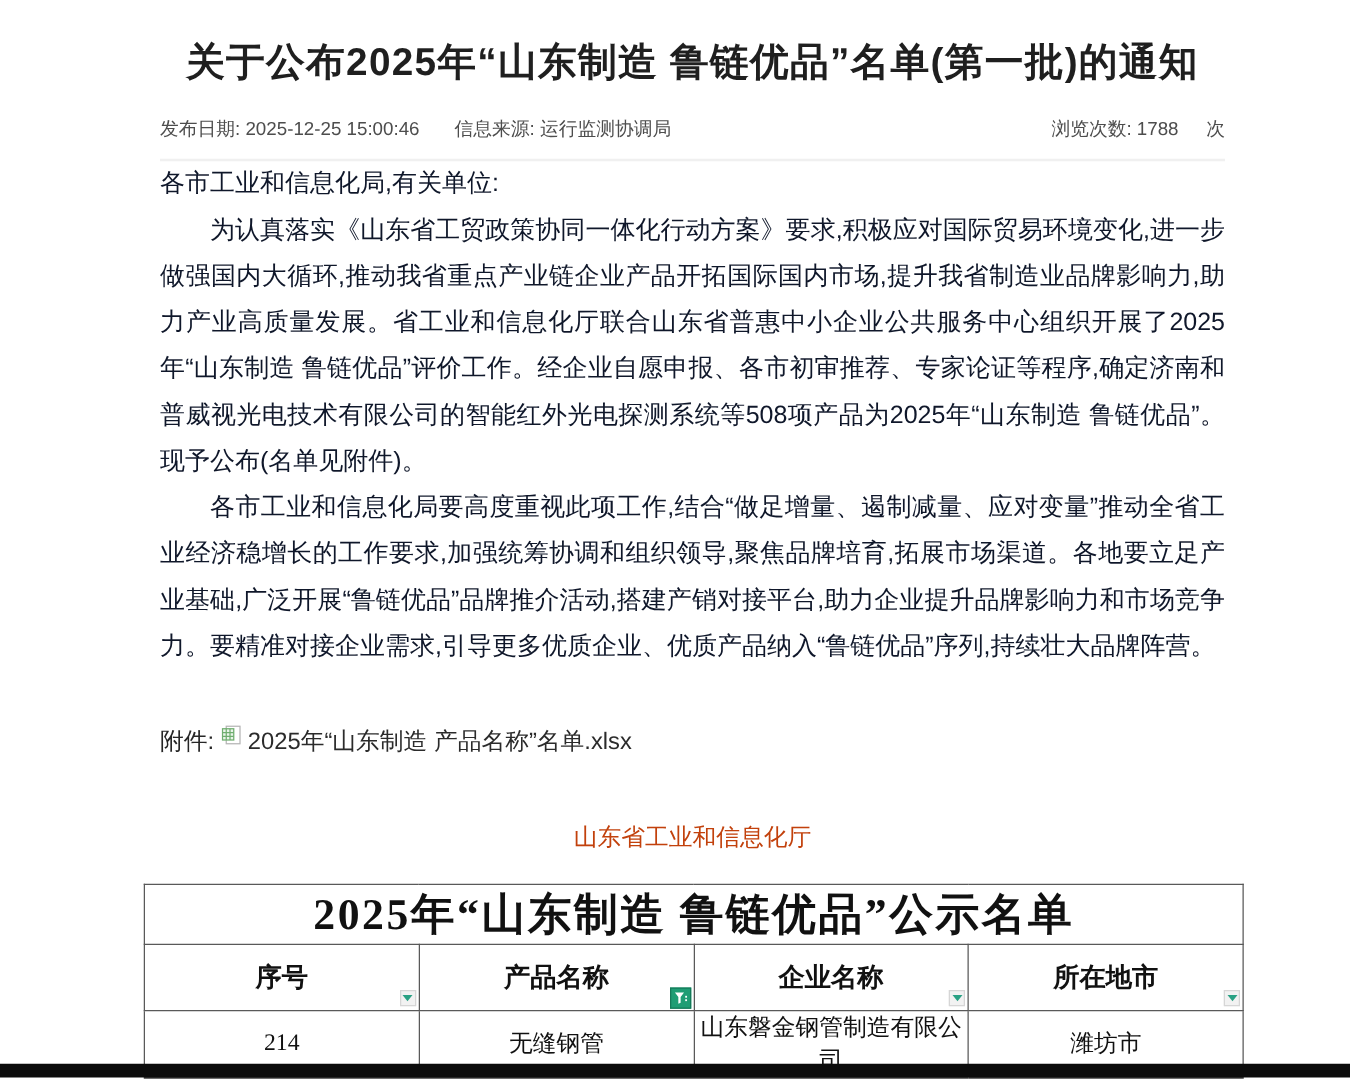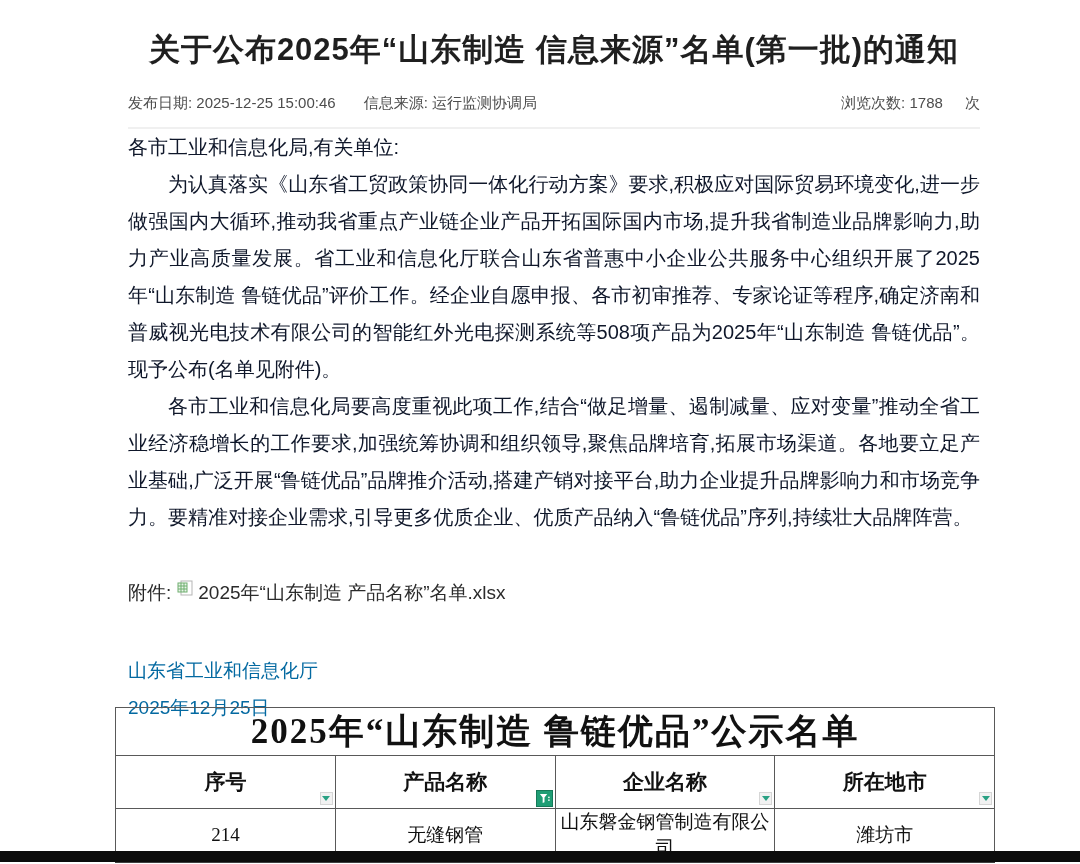--- a/index.html
+++ b/index.html
@@ -18,21 +18,21 @@
   .divider { margin-top: 14px; border-bottom: 2px solid #f0f0f0; }
 
   .body-text { font-size: 20px; line-height: 37px; text-align: justify; color: #0f172a; }
   .body-text p.indent { text-indent: 2em; }
 
   .attachment-row { margin-top: 44px; font-size: 19px; display: flex; align-items: center; }
   .attachment-label { margin-right: 6px; }
   .excel-icon { width: 16px; height: 16px; margin-right: 5px; position: relative; top: -5px; flex: 0 0 auto; }
   .attachment-link { color: #2b2b2b; text-decoration: none; cursor: pointer; }
 
-  .signature { margin-top: 46px; text-align: left; font-size: 19px; line-height: 37px; color: #0369a1; }
+  .signature { margin-top: 46px; text-align: center; font-size: 19px; line-height: 37px; color: #c2410c; }
   .signature .sig-date { padding-right: 10px; }
 
   .notice-table { position: absolute; left: 115px; top: 707px; width: 880px;
     border-collapse: collapse; table-layout: fixed; text-align: center;
     font-family: "Liberation Serif", "DejaVu Serif", serif; color: #111; }
   .notice-table td, .notice-table th { border: 1px solid #595959; padding: 0; position: relative; }
   .t-title td { height: 40px; font-size: 35px; font-weight: bold; letter-spacing: 2px; }
   .t-head th { height: 53px; font-size: 21px; font-weight: bold; }
   .t-row td { height: 45px; font-size: 19px; font-weight: normal; }
   .notice-table tr:last-child td { border-bottom: 2px solid #404040; }
@@ -45,21 +45,21 @@
     border-right: 4px solid transparent; border-top: 5px solid #2aa184; }
   .filter-btn.active { width: 17px; height: 17px; bottom: 1px; background: #1f9d74; border: 1px solid #157a59; }
 
   .bottom-bar { position: absolute; left: 0; bottom: 2px; width: 1080px; height: 11px; background: #0c0c0c; }
 </style>
 </head>
 <body>
 
 <div class="doc">
 
-  <h1 class="page-title">关于公布2025年“山东制造 信息来源”名单(第一批)的通知</h1>
+  <h1 class="page-title">关于公布2025年“山东制造 鲁链优品”名单(第一批)的通知</h1>
 
   <div class="meta-row">
     <span class="meta-item">
       <span>发布日期:</span>
       <span>2025-12-25 15:00:46</span>
     </span>
     <span class="meta-item">
       <span>信息来源:</span>
       <span>运行监测协调局</span>
     </span>
@@ -83,21 +83,20 @@
     <svg class="excel-icon" viewBox="0 0 16 16">
       <rect x="4" y="1" width="11" height="14" fill="#ffffff" stroke="#b5b5b5" stroke-width="1"></rect>
       <rect x="1" y="3" width="9" height="9" fill="#eaf4ea" stroke="#6fae6f" stroke-width="1"></rect>
       <path d="M1 6h9 M1 9h9 M4 3v9 M7 3v9" stroke="#6fae6f" stroke-width="1" fill="none"></path>
     </svg>
     <a class="attachment-link">2025年“山东制造 产品名称”名单.xlsx</a>
   </div>
 
   <div class="signature">
     <div>山东省工业和信息化厅</div>
-    <div class="sig-date">2025年12月25日</div>
   </div>
 
 </div>
 
 <table class="notice-table">
   <tbody>
       <tr class="t-title">
     <td colspan="4">2025年“山东制造 鲁链优品”公示名单</td>
   </tr>
   <tr class="t-head">

